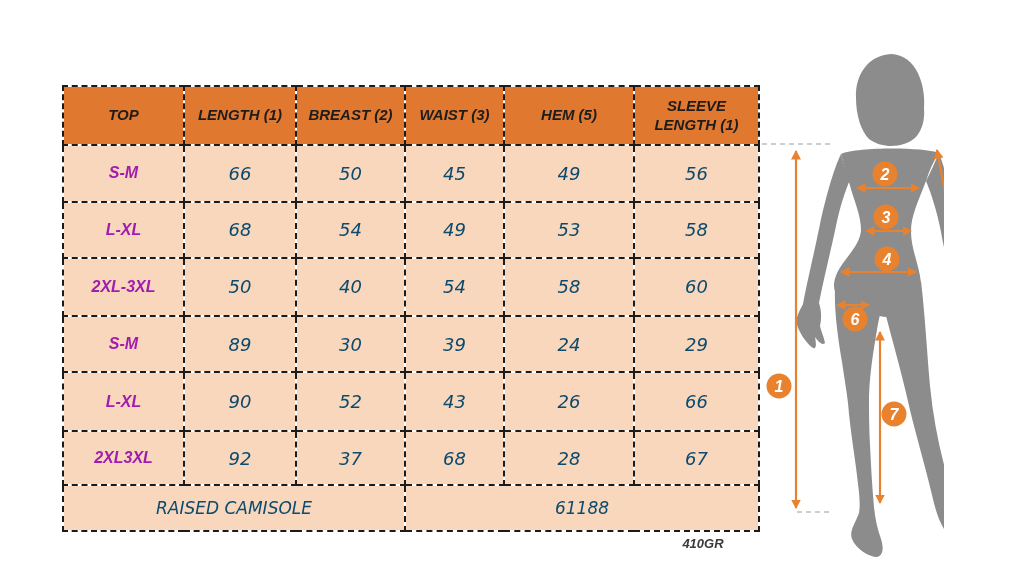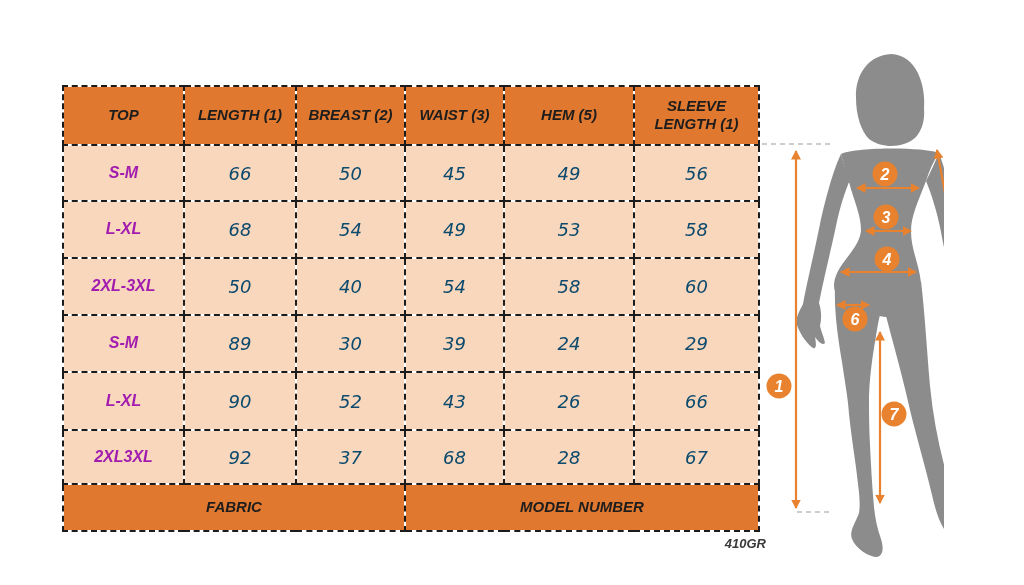--- a/index.html
+++ b/index.html
@@ -31,21 +31,21 @@
   td.size{
     background:var(--cell_bg);
     font-weight:bold;font-size:16px;color:#a21caf;
   }
   td.val{
     background:var(--cell_bg);
     font-size:18px;color:#0c4a6e;font-family:"DejaVu Sans",sans-serif;
   }
   .footnote{
     position:absolute;left:640px;top:536px;width:126px;
-    text-align:right;font-size:13px;font-weight:600;color:#3a3a3a;
+    text-align:center;font-size:13px;font-weight:600;color:#3a3a3a;
   }
   svg.figure{position:absolute;left:0;top:0;}
   .sil{fill:var(--silhouette);stroke:none;}
   .arrow{stroke:var(--accent);stroke-width:2.2;fill:none;}
   .guide{stroke:var(--guide);stroke-width:1.6;stroke-dasharray:5 4;fill:none;}
   .badge{fill:var(--accent);}
   .badge-num{
     fill:#ffffff;font-family:"Liberation Sans",sans-serif;
     font-size:16px;font-weight:bold;text-anchor:middle;
   }
@@ -114,23 +114,23 @@
         <td class="val">66</td>
       </tr>
       <tr style="height:44px">
         <td class="size">2XL3XL</td>
         <td class="val">92</td>
         <td class="val">37</td>
         <td class="val">68</td>
         <td class="val">28</td>
         <td class="val">67</td>
       </tr>
-      <tr style="height:38px">
-        <td class="hdr" colspan="3">FABRIC</td>
-        <td class="hdr" colspan="3">MODEL NUMBER</td>
+      <tr style="height:37px">
+        <td class="val" colspan="3" style="font-size:17px">RAISED CAMISOLE</td>
+        <td class="val" colspan="3" style="font-size:17px">61188</td>
       </tr>
     </tbody>
   </table>
 
   <div class="footnote">410GR</div>
 
   <svg class="figure" width="1024" height="585" viewBox="0 0 1024 585">
     <defs>
       <marker id="ah" markerUnits="userSpaceOnUse" markerWidth="11" markerHeight="11" refX="8.5" refY="5" orient="auto-start-reverse">
         <path d="M0,0 L9.5,5 L0,10 Z" fill="#E8822E"></path>

